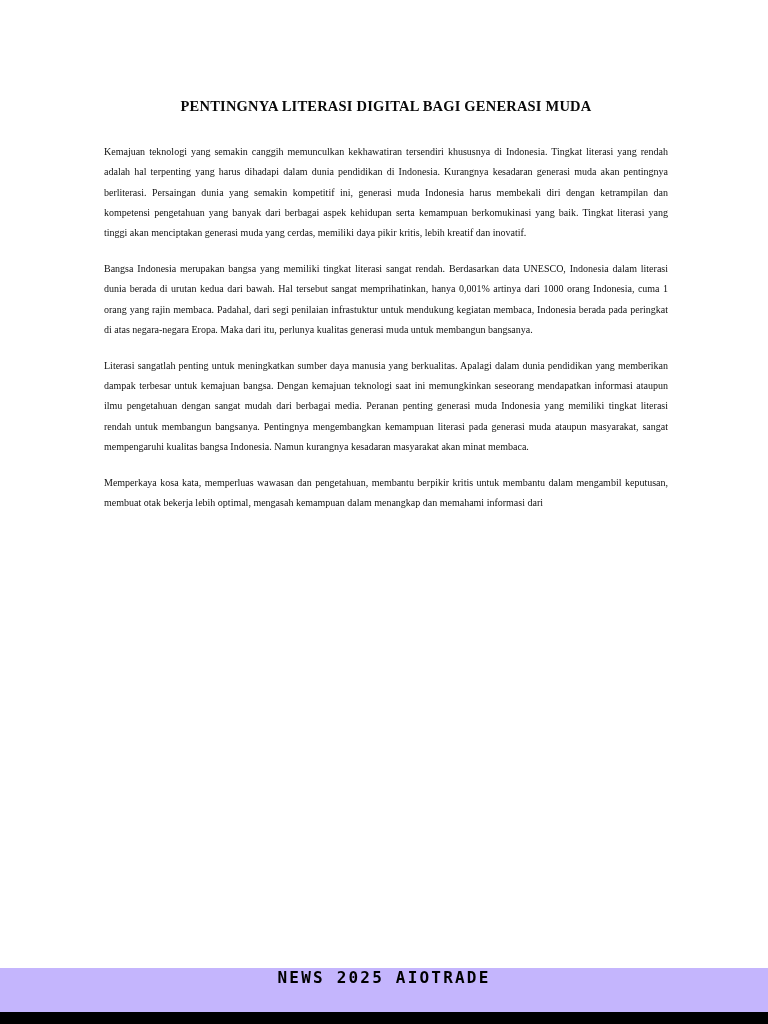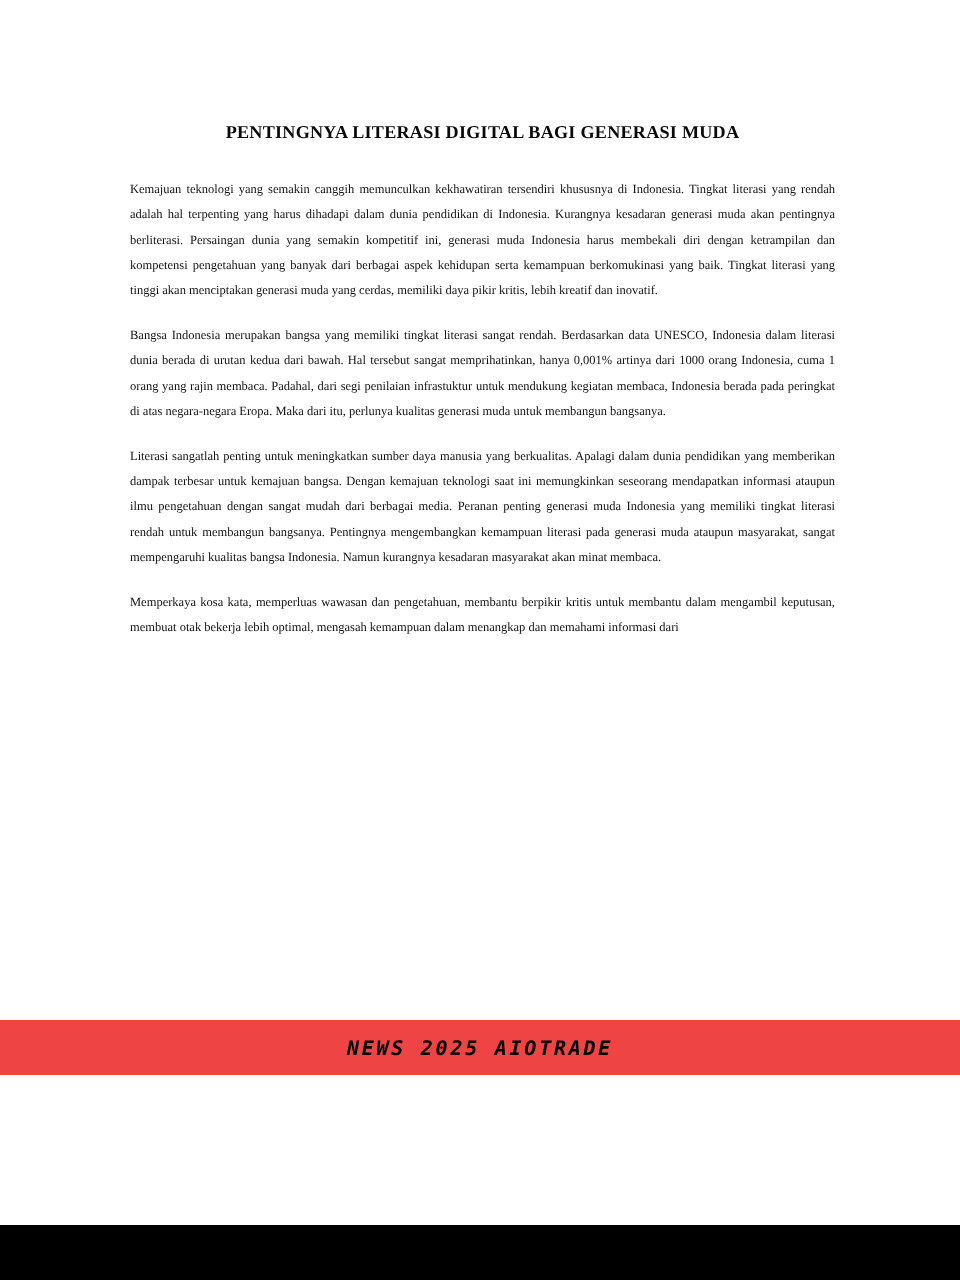--- a/index.html
+++ b/index.html
@@ -9,21 +9,21 @@
   }
   body {
     width: 768px;
     height: 1024px;
     font-family: "Liberation Serif", "DejaVu Serif", serif;
     overflow: hidden;
   }
   .page {
     position: relative;
     width: 768px;
-    height: 860px;
+    height: 1012px;
     background: #ffffff;
     box-sizing: border-box;
   }
   .paper {
     position: absolute;
     left: 0;
     top: 0;
     width: 768px;
     height: 980px;
     background: #ffffff;
@@ -50,25 +50,23 @@
   }
   .para:last-child {
     margin-bottom: 0;
   }
   .footer-bar {
     position: absolute;
     left: 0;
     bottom: 0;
     width: 768px;
     height: 44px;
-    background: #ef4444;
+    background: #c4b5fd;
     display: flex;
-    align-items: center;
     justify-content: center;
-    font-style: italic;
   }
   .footer-text {
     font-family: "DejaVu Sans Mono", "Liberation Mono", monospace;
     font-size: 16px;
     font-weight: bold;
     letter-spacing: 2.2px;
     color: #000000;
   }
 </style>
 </head>

